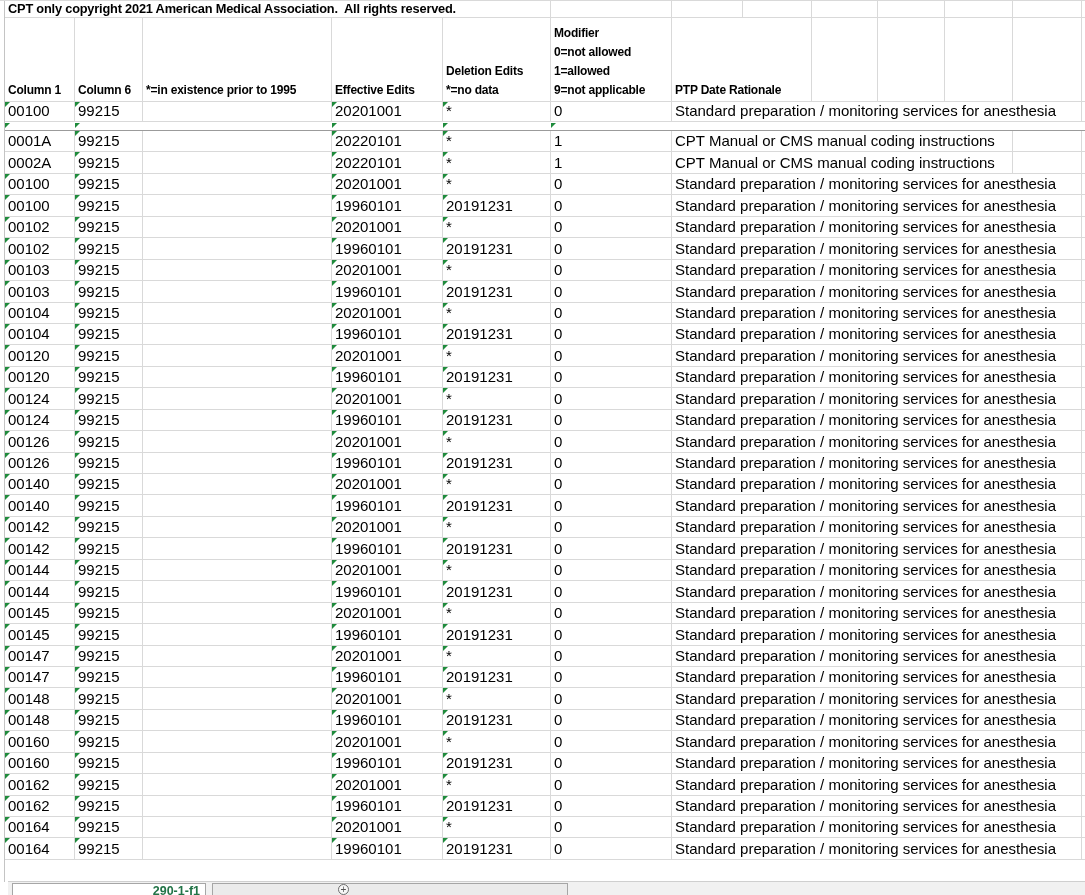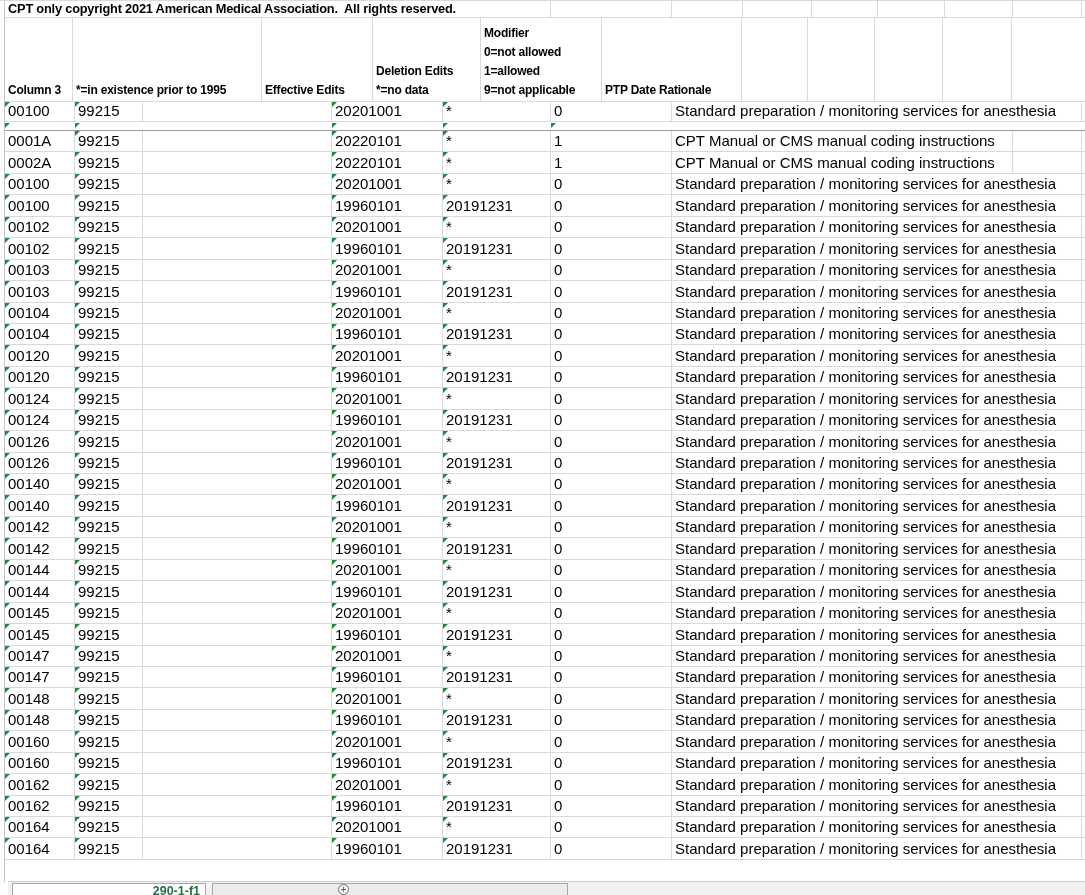--- a/index.html
+++ b/index.html
@@ -63,21 +63,22 @@
       <div class="cell wH br"></div>
       <div class="cell wI br"></div>
       <div class="cell wJ br"></div>
       <div class="cell wK br"></div>
       <div class="cell wL br"></div>
       <div class="cell wEdge"></div>
     </div>
 
 
     <div class="row r3">
-      <div class="cell wB br hdr">Column 3</div>
+      <div class="cell wA br hdr">Column 1</div>
+      <div class="cell wB br hdr">Column 6</div>
       <div class="cell wC br hdr">*=in existence prior to 1995</div>
       <div class="cell wD br hdr">Effective Edits</div>
       <div class="cell wE br hdr">Deletion Edits
 *=no data</div>
       <div class="cell wF br hdr">Modifier
 0=not allowed
 1=allowed
 9=not applicable</div>
       <div class="cell wGH br hdr">PTP Date Rationale</div>
       <div class="cell wI br"></div>

